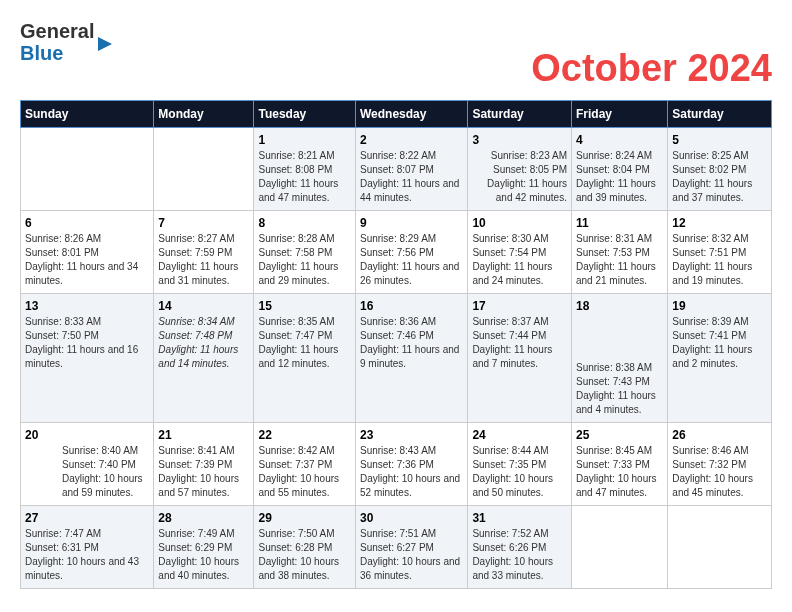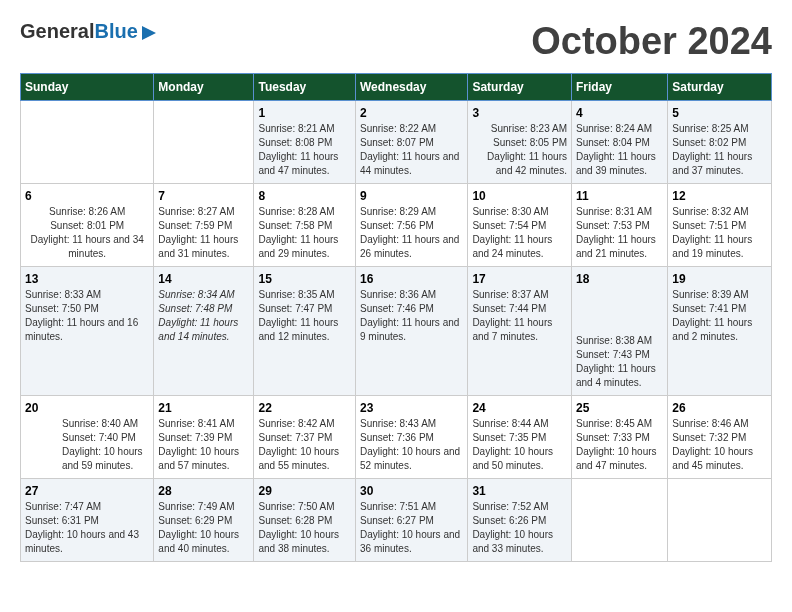--- a/index.html
+++ b/index.html
@@ -24,34 +24,35 @@
     .logo-top {
       display: flex;
       align-items: center;
     }
     .title-block {
       text-align: right;
     }
     .month-title {
       font-size: 38px;
       font-weight: bold;
-      color: #404040;
+      color: #ef4444;
+      margin-top: 27px;
     }
     .location-title {
       font-size: 16px;
       color: #333;
       font-weight: bold;
     }
     table {
       width: 100%;
       border-collapse: collapse;
       font-size: 10.5px;
     }
     thead tr {
-      background-color: #14532d;
+      background-color: #0f172a;
       color: white;
       margin-left: 48px;
     }
     thead th {
       padding: 6px 4px;
       text-align: left;
       font-size: 12px;
       font-weight: bold;
       border: 1px solid #5a90d0;
     }
@@ -81,21 +82,21 @@
       font-size: 10px;
       line-height: 1.4;
     }
   </style>
 </head>
 <body>
 
 <div class="header">
   <div class="logo">
     <div class="logo-top">
-      <div style="display:flex; line-height:1.1;">
+      <div style="display:flex; flex-direction:column; line-height:1.1;">
         <span style="font-size:20px; font-weight:bold; color:#333;">General</span>
         <span style="font-size:20px; font-weight:bold; color:#1a6faf;">Blue</span>
       </div>
       <div style="display:flex; align-items:center; margin-left:2px; margin-top:4px;">
         <svg width="18" height="18" viewBox="0 0 18 18">
           <polygon points="2,2 16,9 2,16" fill="#1a6faf"></polygon>
         </svg>
       </div>
     </div>
   </div>
@@ -147,21 +148,21 @@
         <td>
           <span class="day-num">5</span>
           <div class="day-info" style="white-space: pre-line;">Sunrise: 8:25 AM
 Sunset: 8:02 PM
 Daylight: 11 hours and 37 minutes.</div>
         </td>
       </tr>
       <tr>
         <td>
           <span class="day-num">6</span>
-          <div class="day-info" style="white-space: pre-line; text-align: center;">Sunrise: 8:26 AM
+          <div class="day-info" style="white-space: pre-line;">Sunrise: 8:26 AM
 Sunset: 8:01 PM
 Daylight: 11 hours and 34 minutes.</div>
         </td>
         <td>
           <span class="day-num">7</span>
           <div class="day-info" style="white-space: pre-line;">Sunrise: 8:27 AM
 Sunset: 7:59 PM
 Daylight: 11 hours and 31 minutes.</div>
         </td>
         <td>

